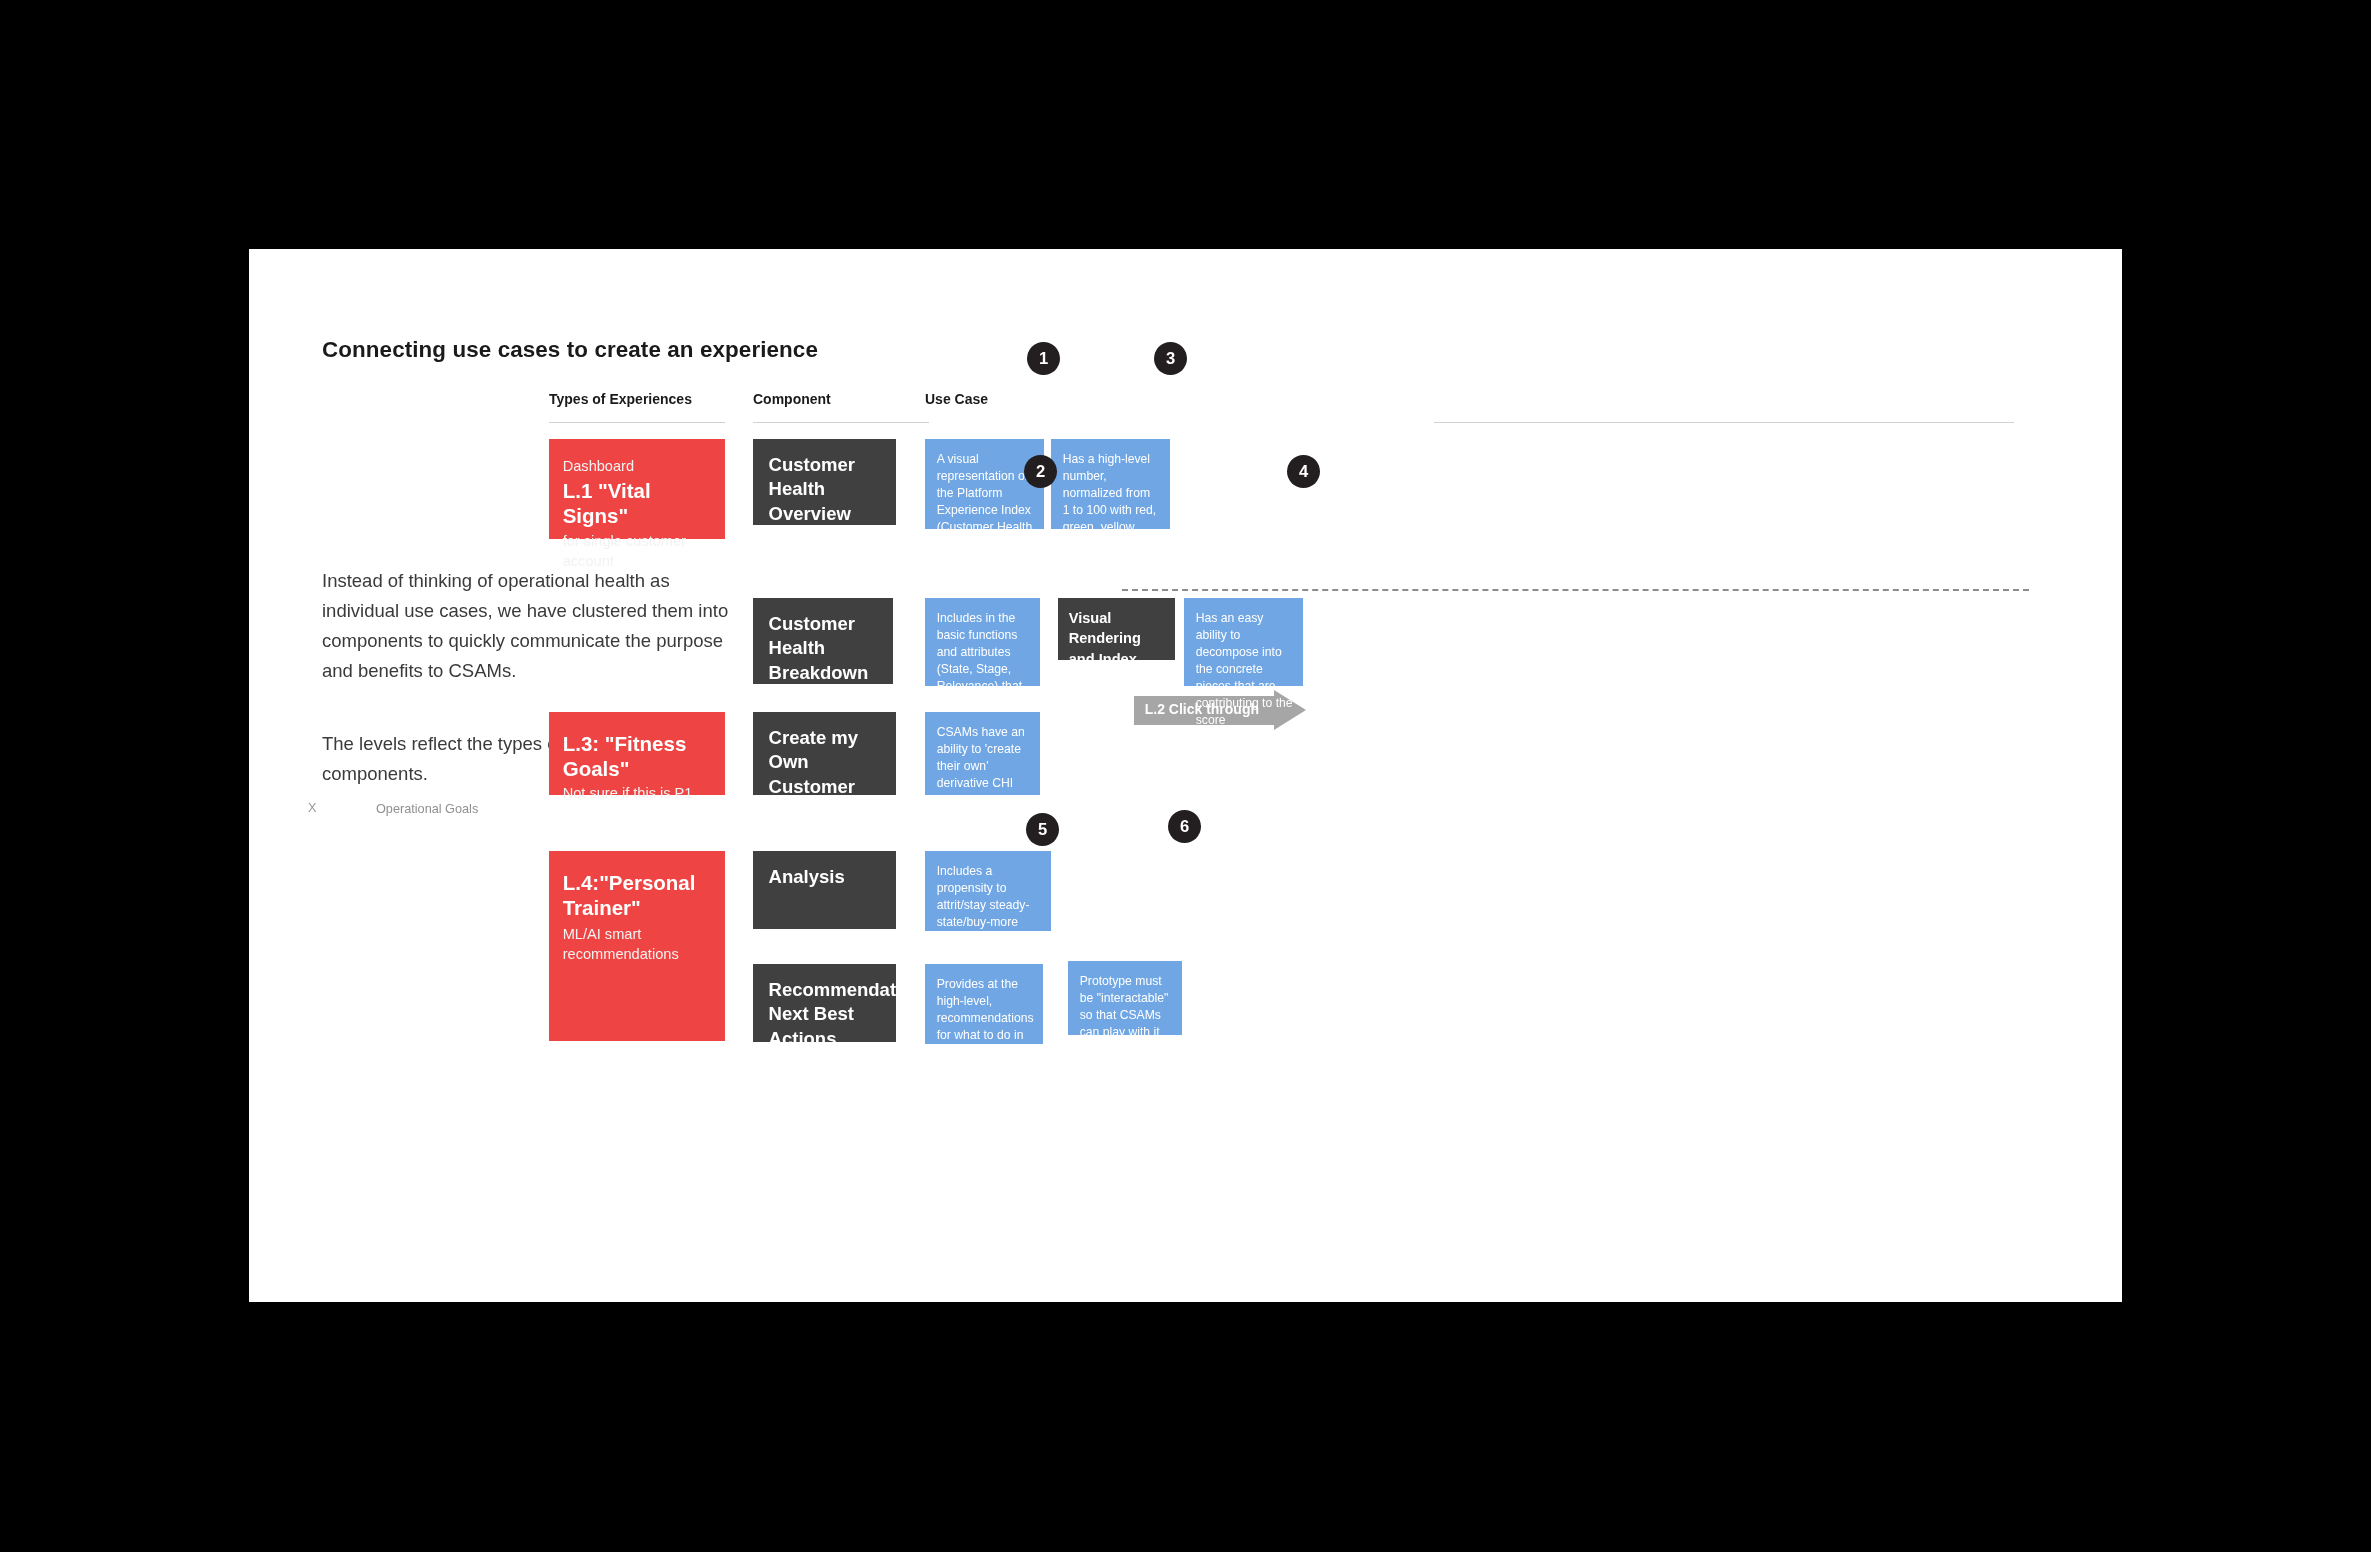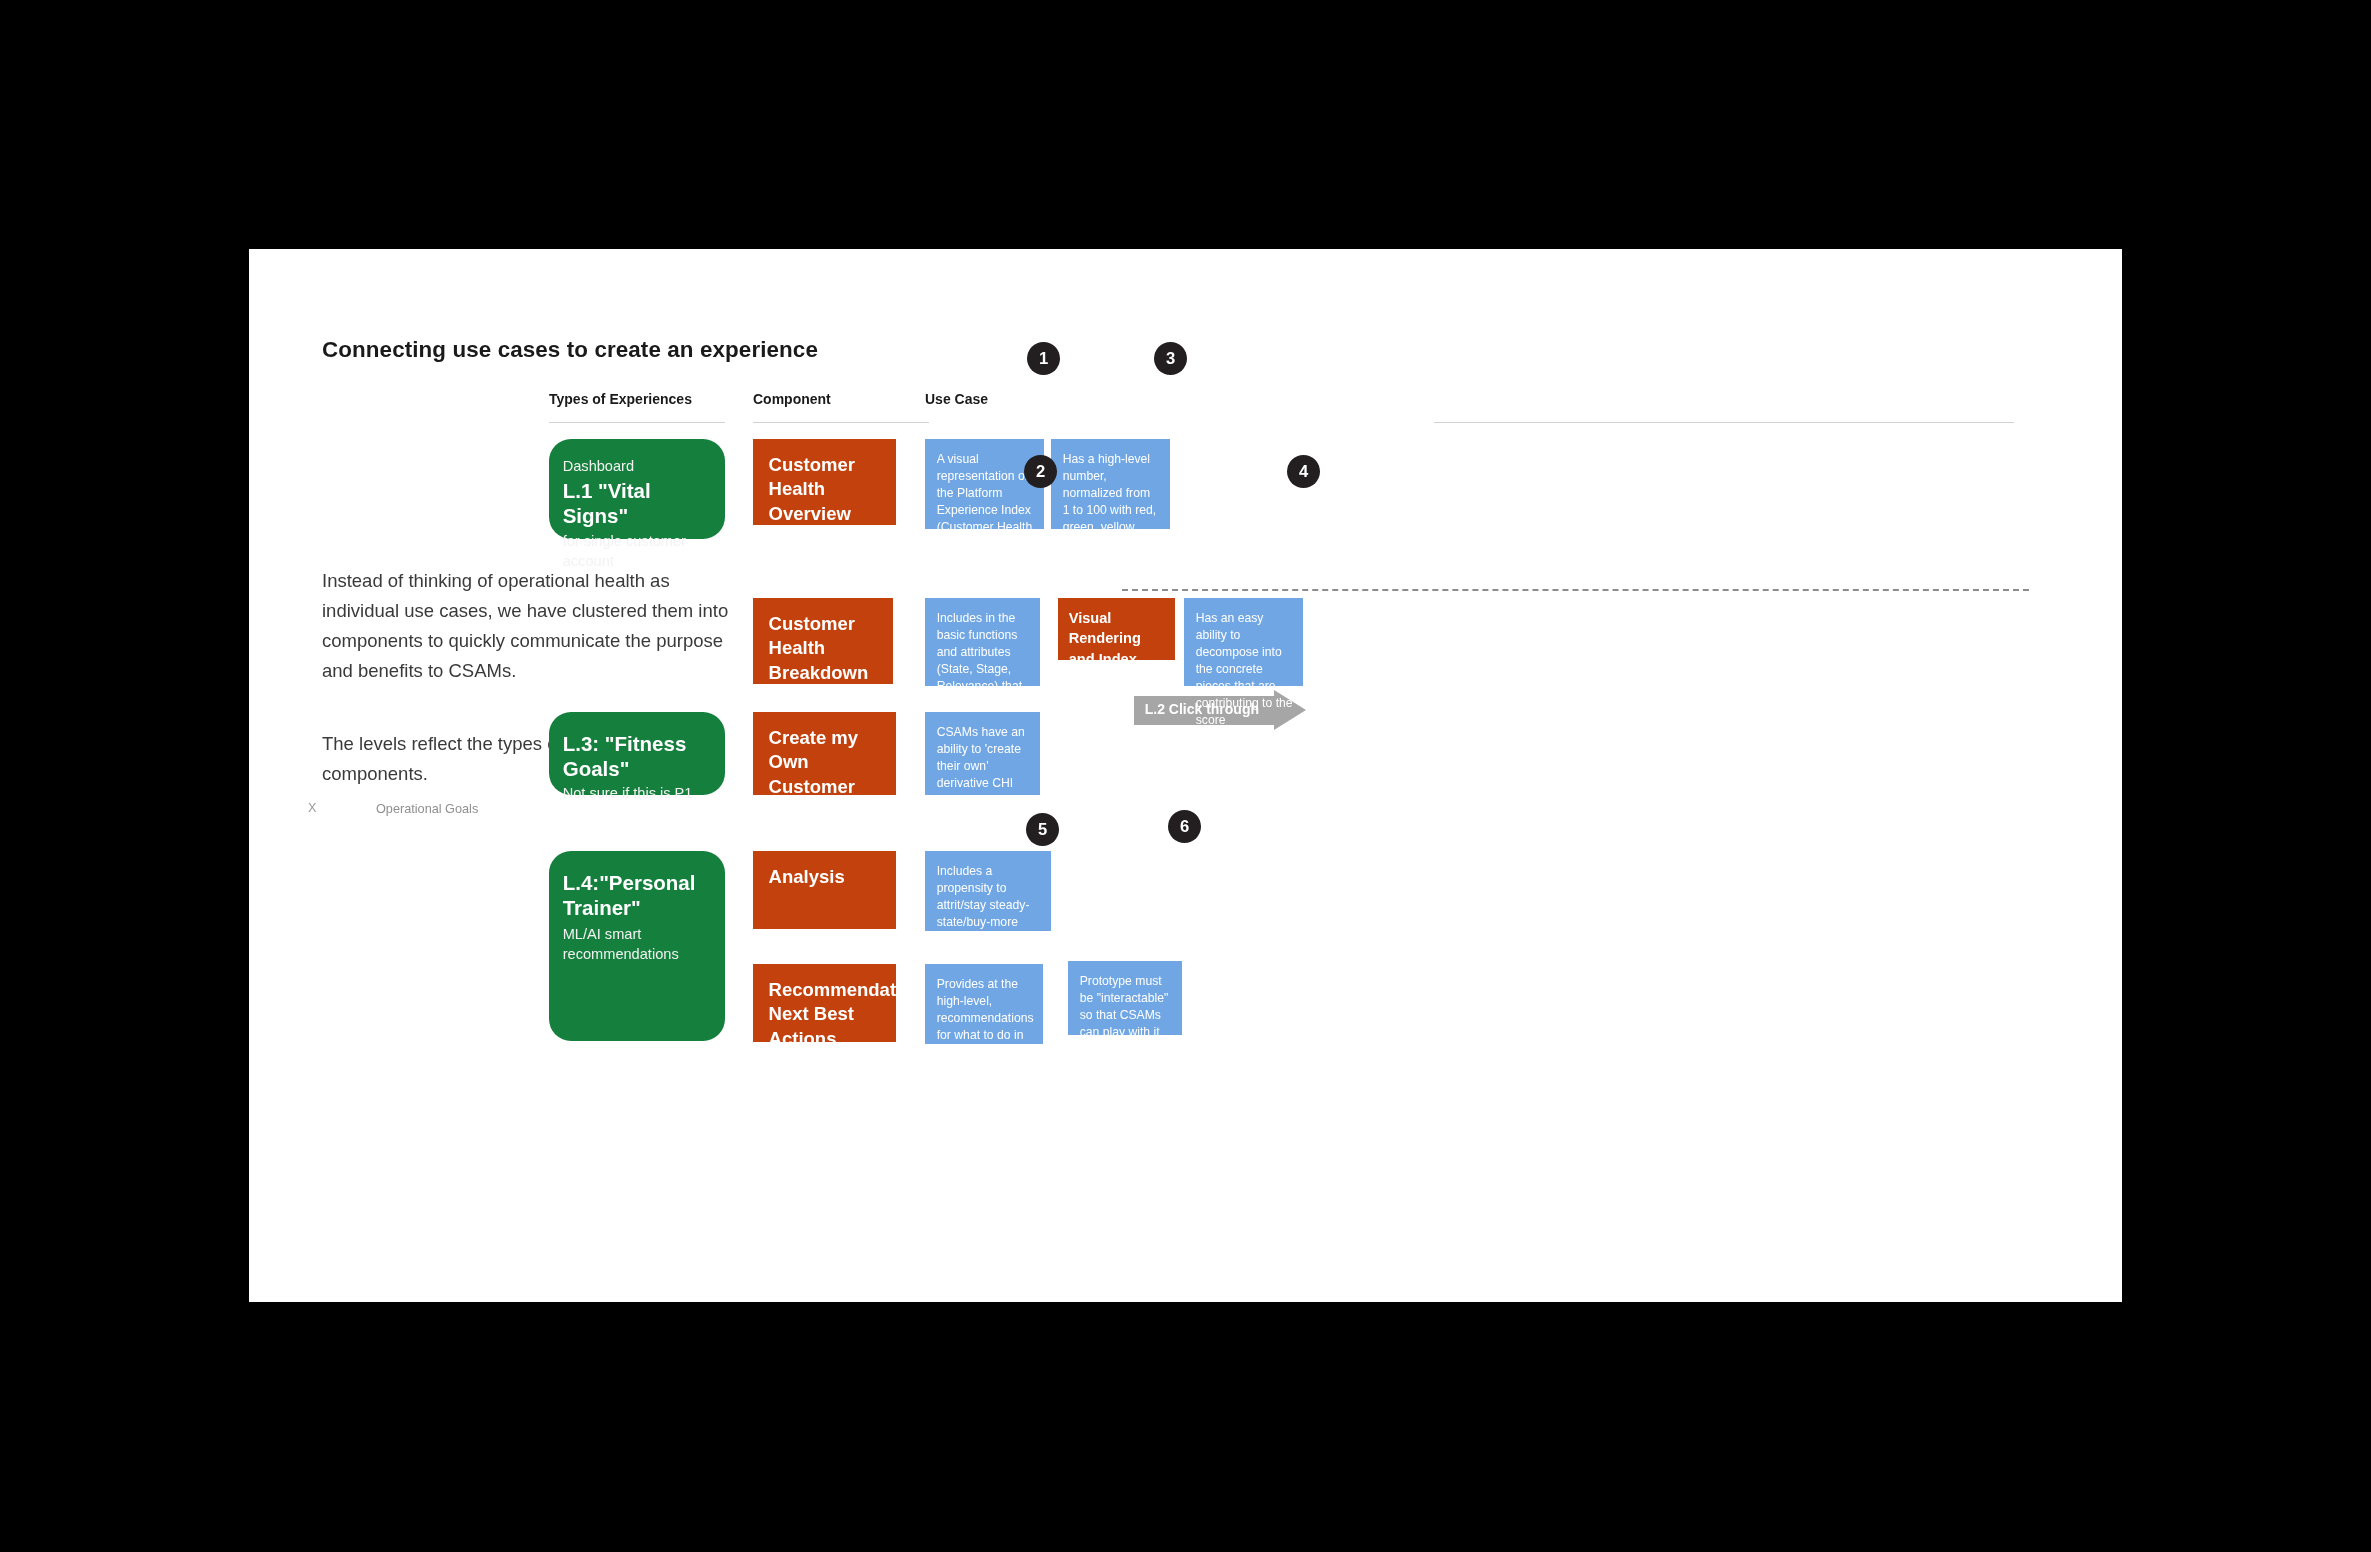--- a/index.html
+++ b/index.html
@@ -27,22 +27,22 @@
   
   .colhead{
     position:absolute;font-size:14px;font-weight:bold;color:#1a1a1a;
   }
   .colrule{
     position:absolute;height:1px;background:#d2d2d2;
   }
 
   
   .box{position:absolute;box-sizing:border-box;}
-  .gray{background:#15803d;border-radius:22px;}
-  .teal{background:#c2410c;}
+  .gray{background:#ef4444;}
+  .teal{background:#404040;}
   .blue{background:#70a6e3;}
 
   .gray .sub{
     font-size:14.6px;color:#f2f2f2;line-height:20.5px;
   }
   .gray .main{
     font-size:20.5px;font-weight:bold;color:#ffffff;line-height:25px;
   }
   .gray .inner{position:absolute;left:13.7px;right:9.8px;}
 

